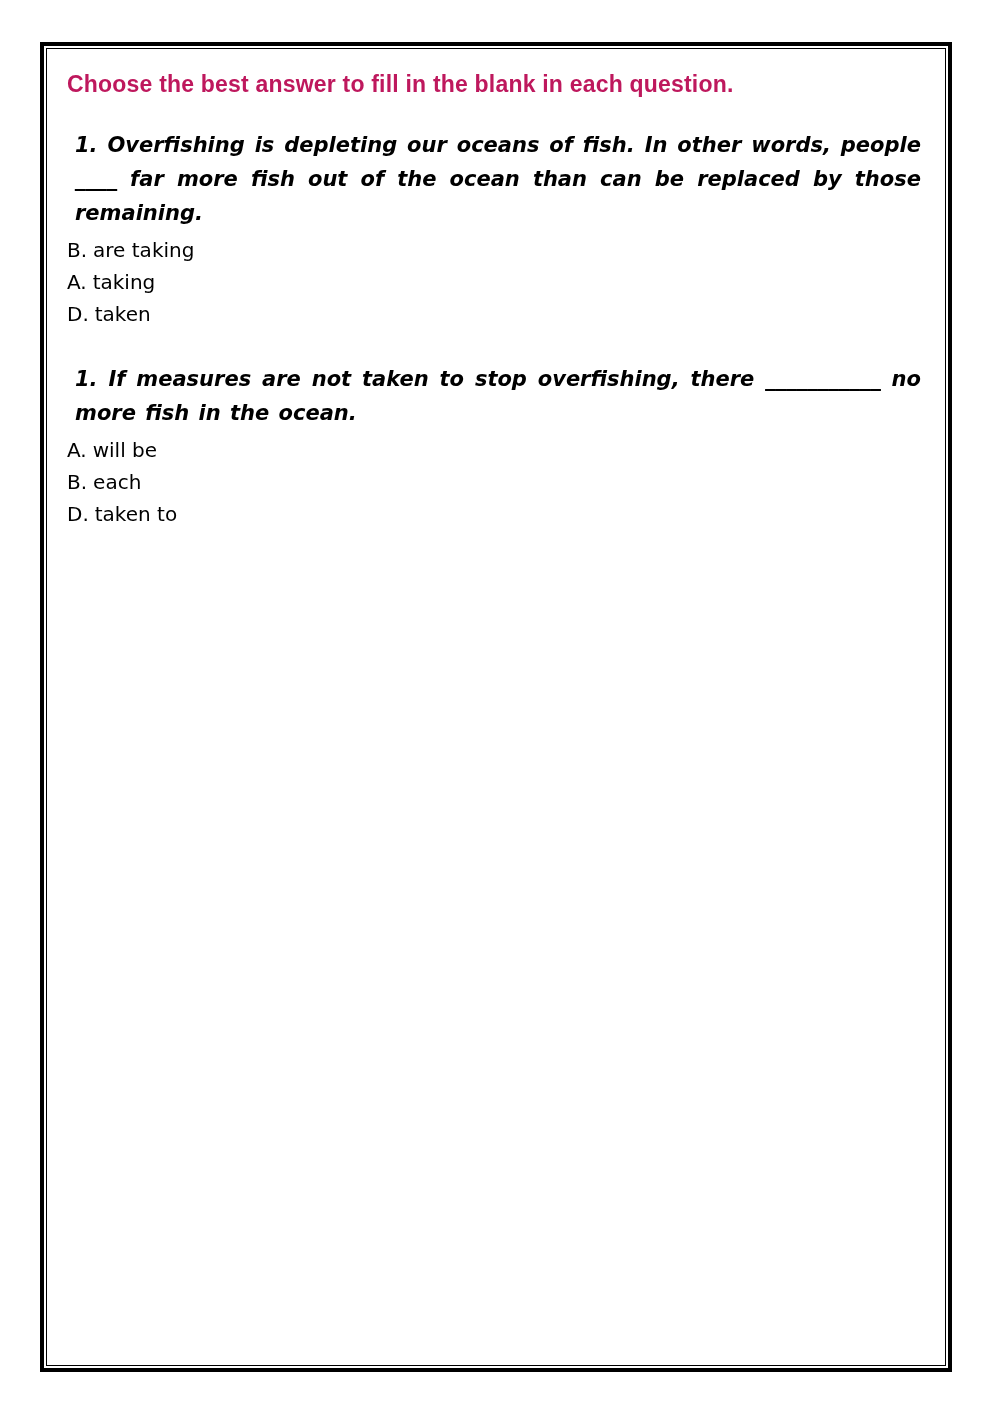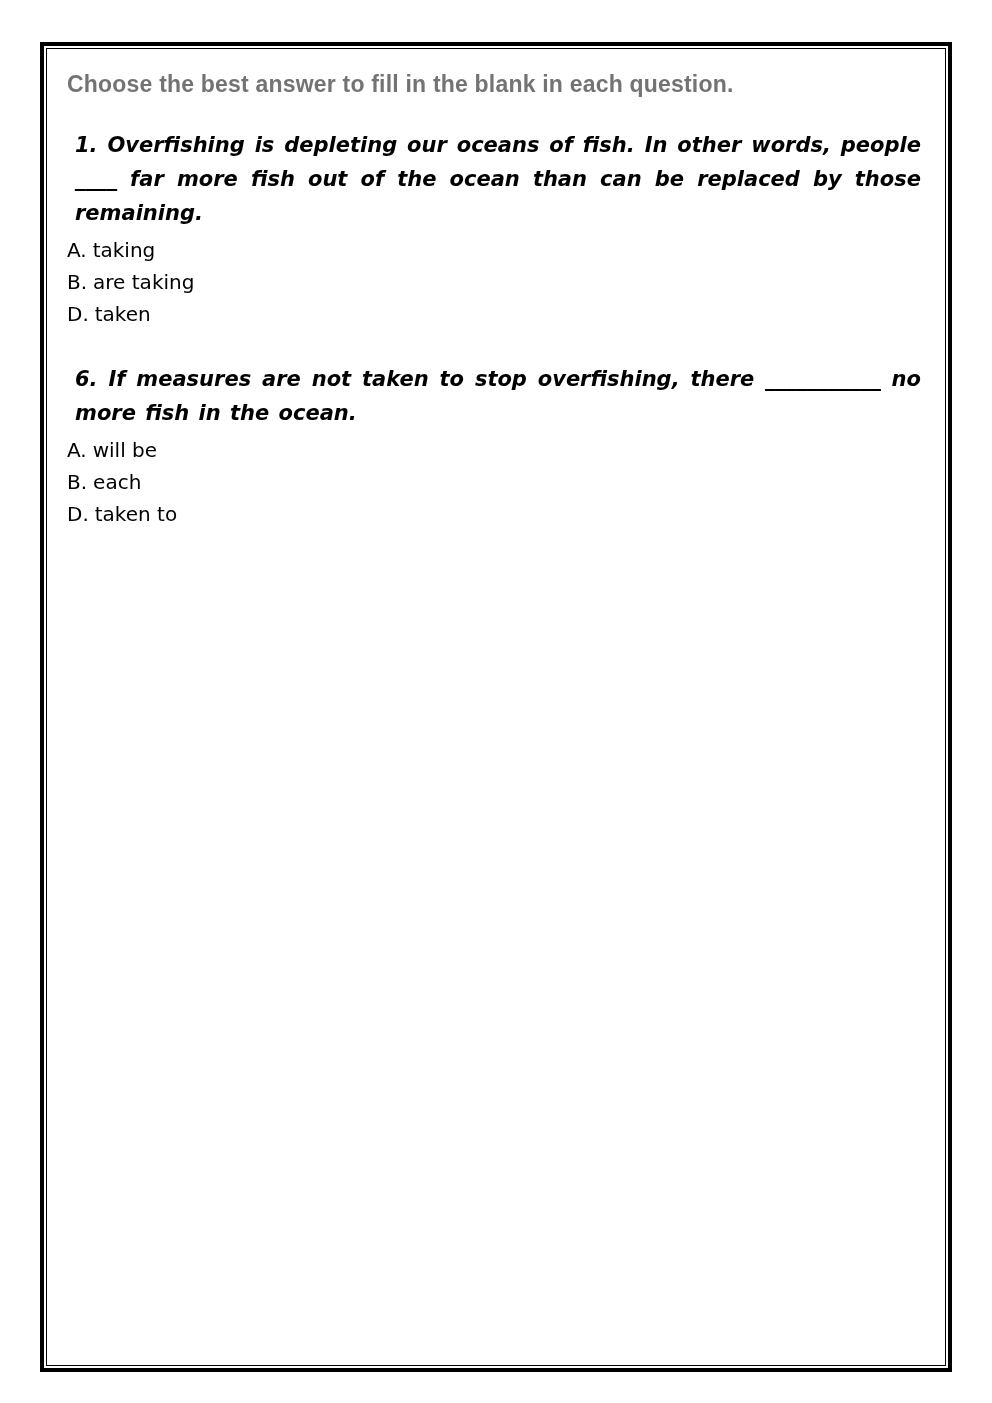--- a/index.html
+++ b/index.html
@@ -28,21 +28,21 @@
     position: absolute;
     inset: 2px;
     border: 1px solid #000000;
     padding: 22px 24px 20px 20px;
   }
   .page-title {
     margin: 0 0 30px 0;
     font-family: "Liberation Sans", sans-serif;
     font-weight: bold;
     font-size: 23px;
-    color: #737373;
+    color: #be185d;
     letter-spacing: 0.2px;
   }
   .question-block {
     margin-bottom: 32px;
   }
   .question-text {
     margin: 0 0 4px 8px;
     font-style: italic;
     font-weight: bold;
     font-size: 21px;
@@ -70,33 +70,33 @@
 
 <div class="frame-outer">
   <div class="frame-inner">
 
     <h1 class="page-title">Choose the best answer to fill in the blank in each question.</h1>
 
     <div class="question-block">
       <p class="question-text">1.  Overfishing is depleting our oceans of fish. In other words, people ____ far more fish out of the ocean than can be replaced by those remaining.</p>
       <ul class="options">
         <li class="option-row">
-          <span class="option-label">A.</span><span>taking</span>
+          <span class="option-label">B.</span><span>are taking</span>
         </li>
         <li class="option-row">
-          <span class="option-label">B.</span><span>are taking</span>
+          <span class="option-label">A.</span><span>taking</span>
         </li>
         <li class="option-row">
           <span class="option-label">D.</span><span>taken</span>
         </li>
       </ul>
     </div>
 
     <div class="question-block">
-      <p class="question-text">6.  If measures are not taken to stop overfishing, there ___________  no more fish in the ocean.</p>
+      <p class="question-text">1.  If measures are not taken to stop overfishing, there ___________  no more fish in the ocean.</p>
       <ul class="options">
         <li class="option-row">
           <span class="option-label">A.</span><span>will be</span>
         </li>
         <li class="option-row">
           <span class="option-label">B.</span><span>each</span>
         </li>
         <li class="option-row">
           <span class="option-label">D.</span><span>taken to</span>
         </li>

